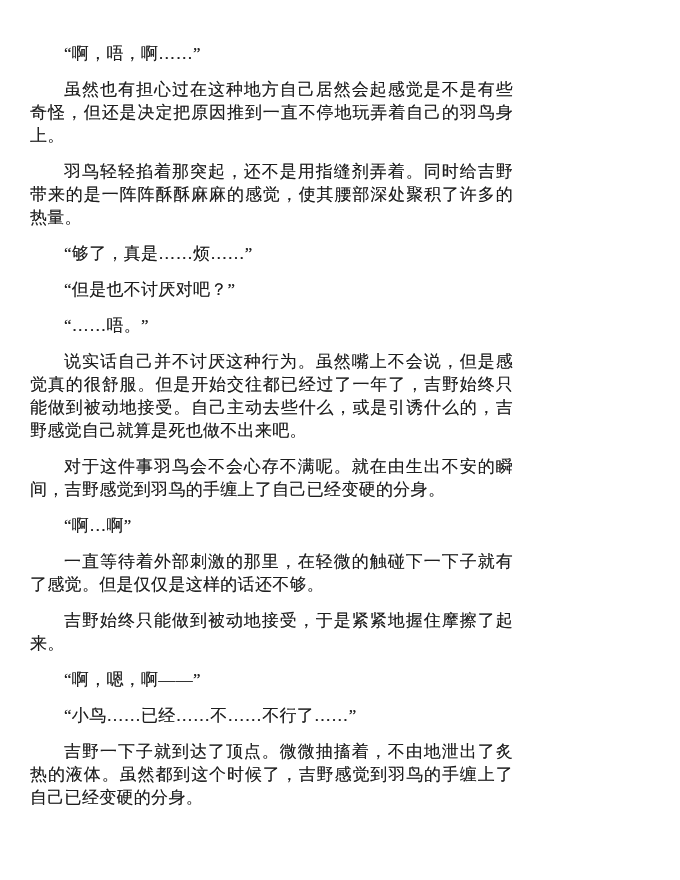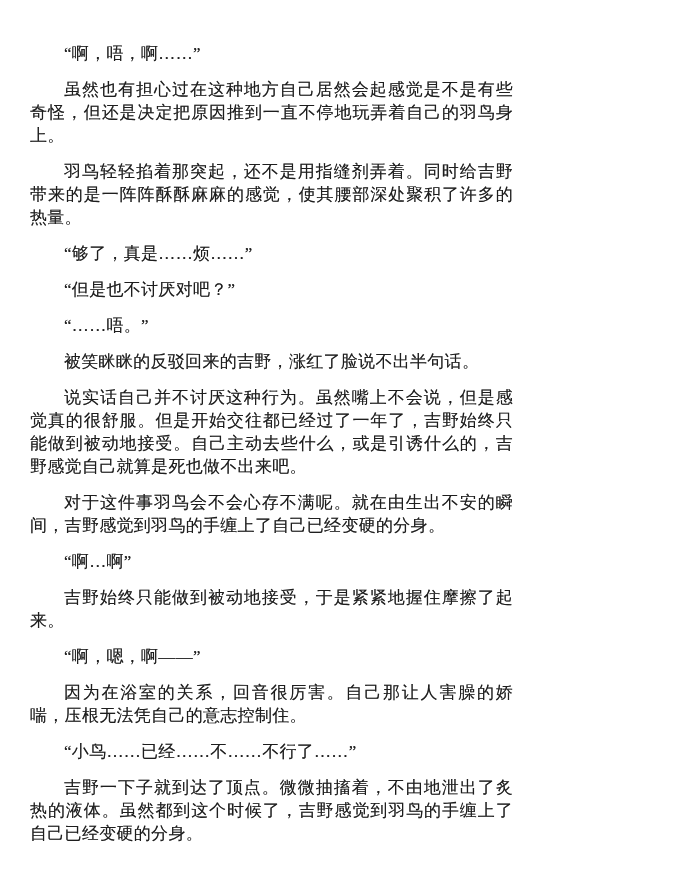--- a/index.html
+++ b/index.html
@@ -37,23 +37,22 @@
 <body>
 
 <div class="page">
   <div class="text-block" id="text-block">
       <p>“啊，唔，啊……”</p>
       <p>虽然也有担心过在这种地方自己居然会起感觉是不是有些奇怪，但还是决定把原因推到一直不停地玩弄着自己的羽鸟身上。</p>
       <p>羽鸟轻轻掐着那突起，还不是用指缝剂弄着。同时给吉野带来的是一阵阵酥酥麻麻的感觉，使其腰部深处聚积了许多的热量。</p>
       <p>“够了，真是……烦……”</p>
       <p>“但是也不讨厌对吧？”</p>
       <p>“……唔。”</p>
-      <p>被笑眯眯的反驳回来的吉野，涨红了脸说不出半句话。</p>
       <p>说实话自己并不讨厌这种行为。虽然嘴上不会说，但是感觉真的很舒服。但是开始交往都已经过了一年了，吉野始终只能做到被动地接受。自己主动去些什么，或是引诱什么的，吉野感觉自己就算是死也做不出来吧。</p>
       <p>对于这件事羽鸟会不会心存不满呢。就在由生出不安的瞬间，吉野感觉到羽鸟的手缠上了自己已经变硬的分身。</p>
       <p>“啊…啊”</p>
+      <p>一直等待着外部刺激的那里，在轻微的触碰下一下子就有了感觉。但是仅仅是这样的话还不够。</p>
       <p>吉野始终只能做到被动地接受，于是紧紧地握住摩擦了起来。</p>
       <p>“啊，嗯，啊——”</p>
-      <p>因为在浴室的关系，回音很厉害。自己那让人害臊的娇喘，压根无法凭自己的意志控制住。</p>
       <p>“小鸟……已经……不……不行了……”</p>
       <p>吉野一下子就到达了顶点。微微抽搐着，不由地泄出了炙热的液体。虽然都到这个时候了，吉野感觉到羽鸟的手缠上了自己已经变硬的分身。</p>
     </div>
 </div>
 
 </body></html>

